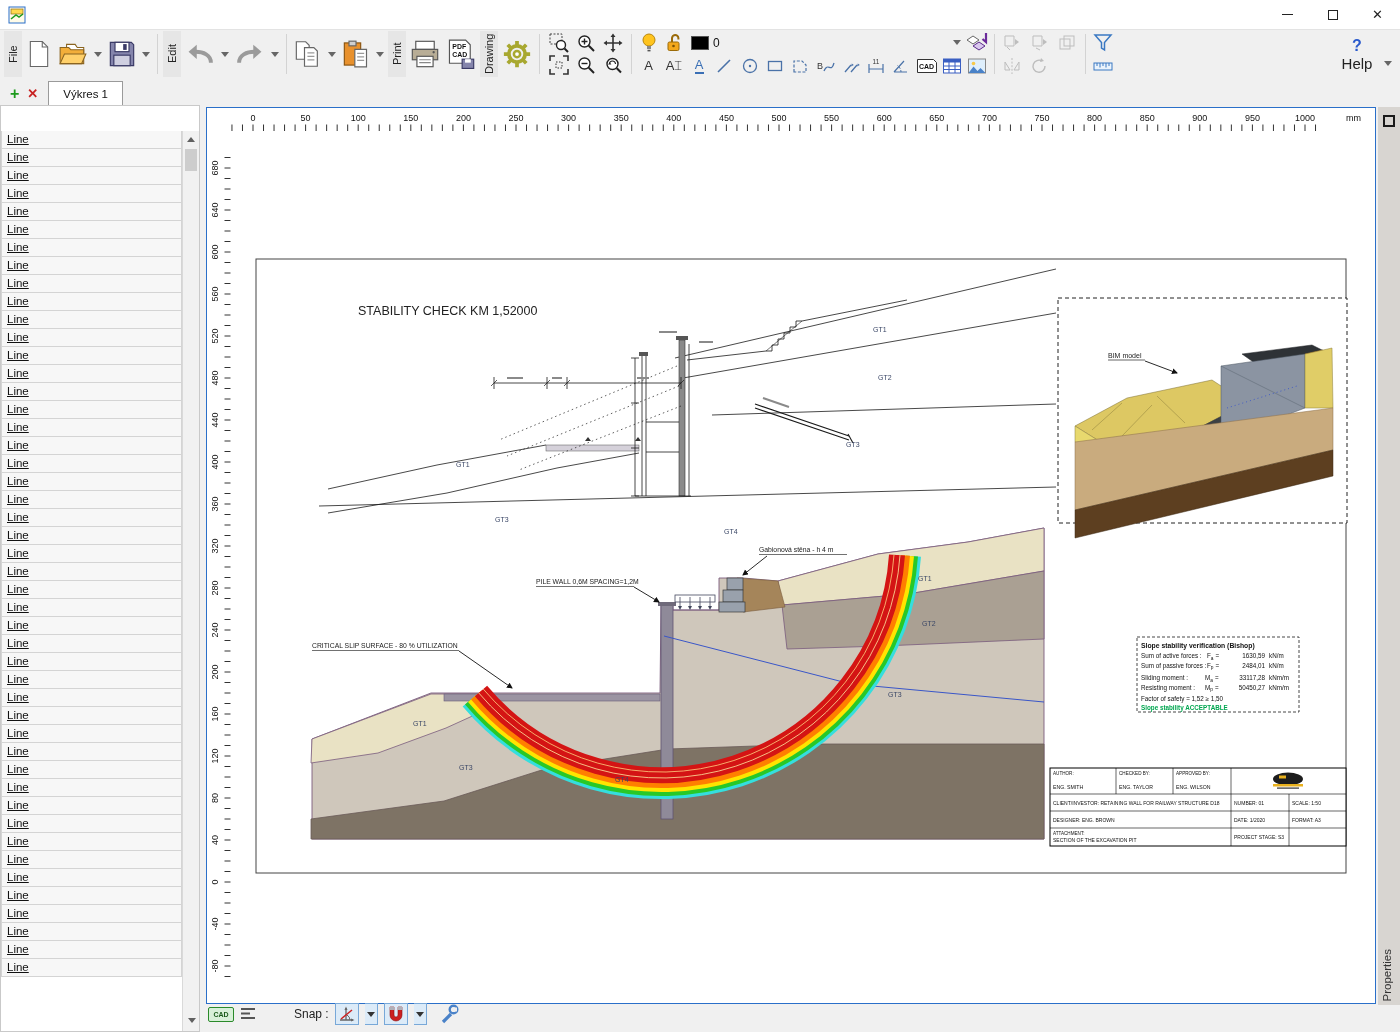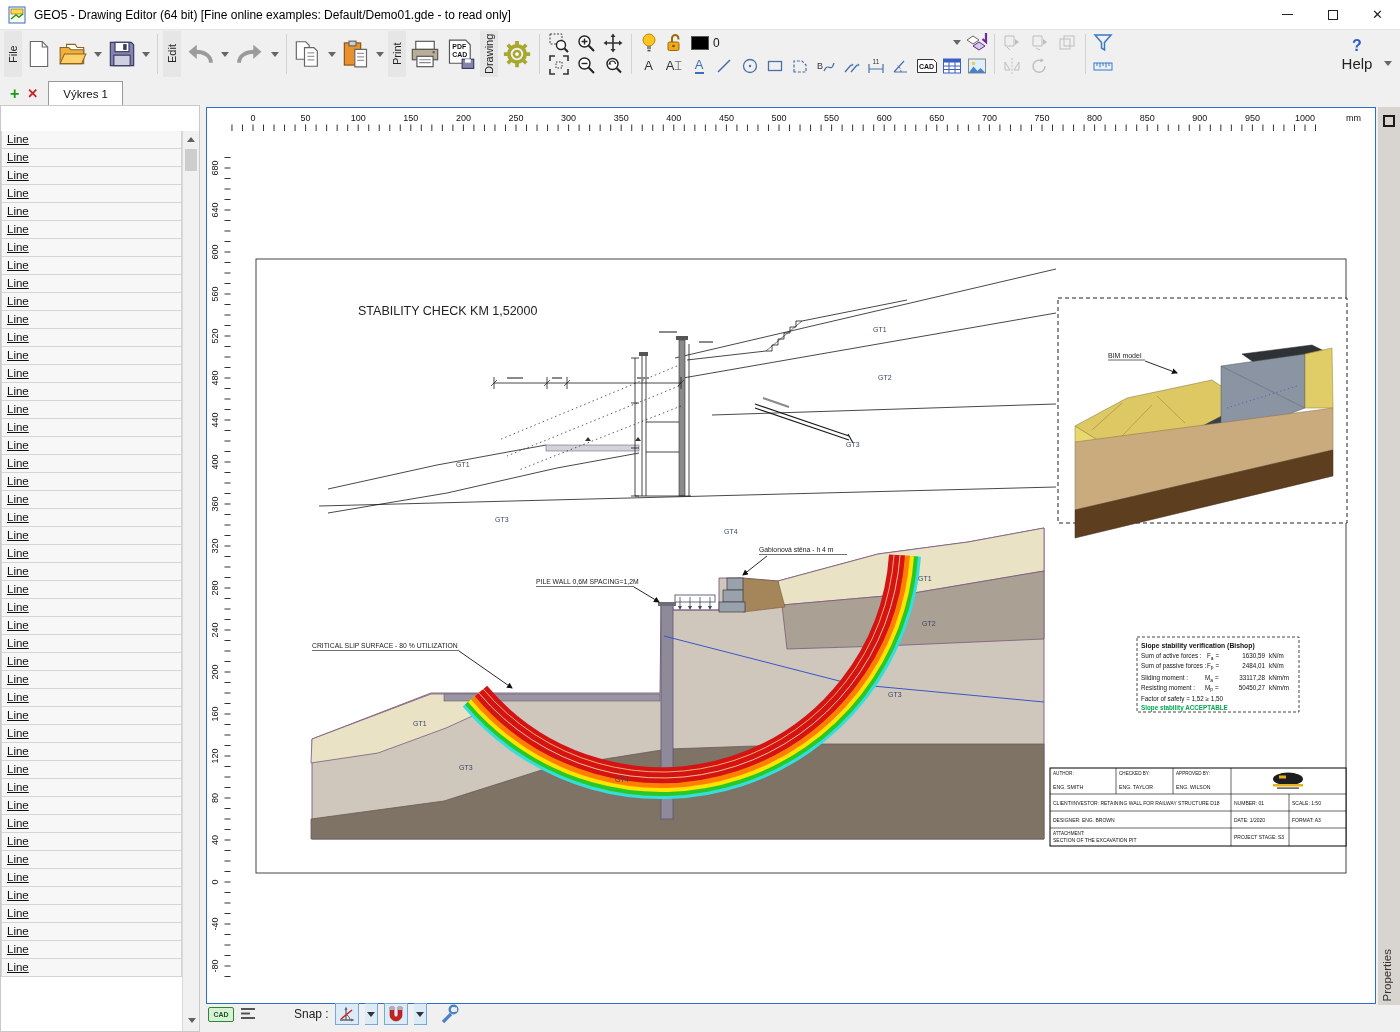--- a/index.html
+++ b/index.html
@@ -77,21 +77,20 @@
 </style>
 </head>
 <body>
 
 <div id="titlebar">
   <svg id="appicon" viewBox="0 0 18 18">
     <rect x="1" y="1" width="16" height="16" fill="#fffbe8" stroke="#2a6fc9"></rect>
     <rect x="3" y="3" width="12" height="5" fill="#ffd94d" stroke="#8a6d1f" stroke-width="0.7"></rect>
     <path d="M3 13l5-4 3 2 4-3" stroke="#1c9a1c" fill="none" stroke-width="1.5"></path>
   </svg>
-  <span id="titletext">GEO5 - Drawing Editor (64 bit) [Fine online examples: Default/Demo01.gde - to read only]</span>
   <div id="wincontrols">
     <div class="winbtn">
         <span class="minglyph"></span>
       </div>
     <div class="winbtn">
         <span class="maxglyph"></span>
       </div>
     <div class="winbtn">
         <span>✕</span>
       </div>

